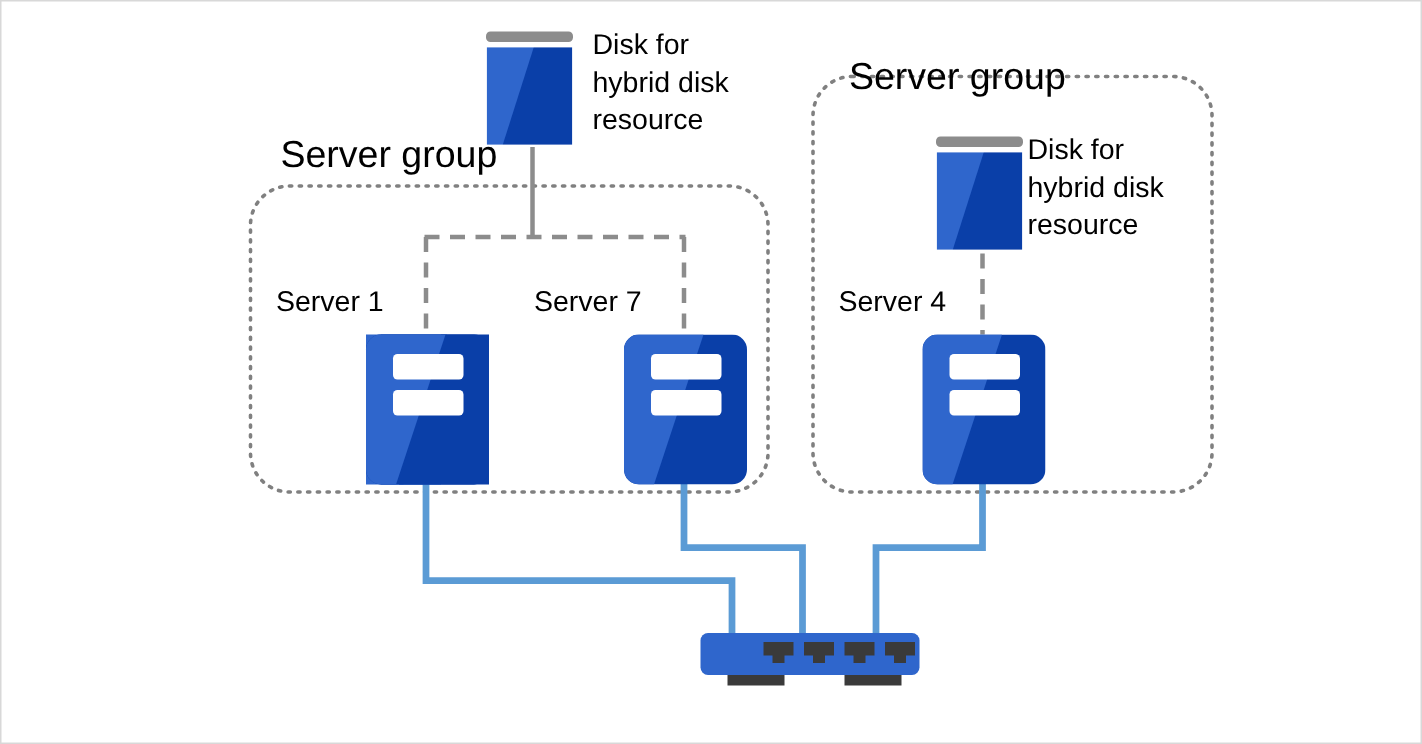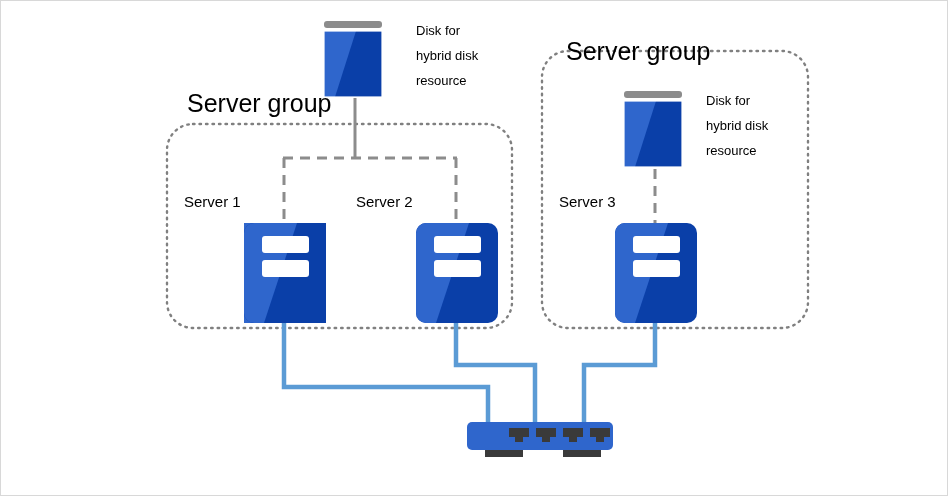--- a/index.html
+++ b/index.html
@@ -30,22 +30,22 @@
     font-family: "Liberation Sans", sans-serif;
     font-size: 19px;
     line-height: 24px;
     white-space: pre;
     user-select: none;
   }
   .label-multiline {
     white-space: pre-line;
   }
   .group-label { font-size: 25px; }
-  .server-label { font-size: 15px; }
-  .disk-label { font-size: 13px; line-height: 25px; margin-left: 21px; }
+  .server-label { font-size: 19px; }
+  .disk-label { font-size: 19px; line-height: 25px; }
   .hub-label { font-size: 20px; }
 </style>
 </head>
 <body>
 
 <div id="canvas">
 
   <svg id="svg-layer" viewBox="0 0 948 496">
     <defs>
       <linearGradient id="serverGrad" x1="0" y1="0" x2="1" y2="0">
@@ -144,23 +144,23 @@
       </g>
     </g>
   </svg>
 
   <div class="label group-label" style="left:186px; top:90px;">Server group</div>
 
   <div class="label group-label" style="left:565px; top:38px;">Server group</div>
 
   <div class="label server-label" style="left:183px; top:189px;">Server 1</div>
 
-  <div class="label server-label" style="left:355px; top:189px;">Server 2</div>
+  <div class="label server-label" style="left:355px; top:189px;">Server 7</div>
 
-  <div class="label server-label" style="left:558px; top:189px;">Server 3</div>
+  <div class="label server-label" style="left:558px; top:189px;">Server 4</div>
 
   <div class="label disk-label label-multiline" style="left:394px; top:17px;">Disk for
 hybrid disk
 resource</div>
 
   <div class="label disk-label label-multiline" style="left:684px; top:87px;">Disk for
 hybrid disk
 resource</div>
 
 

